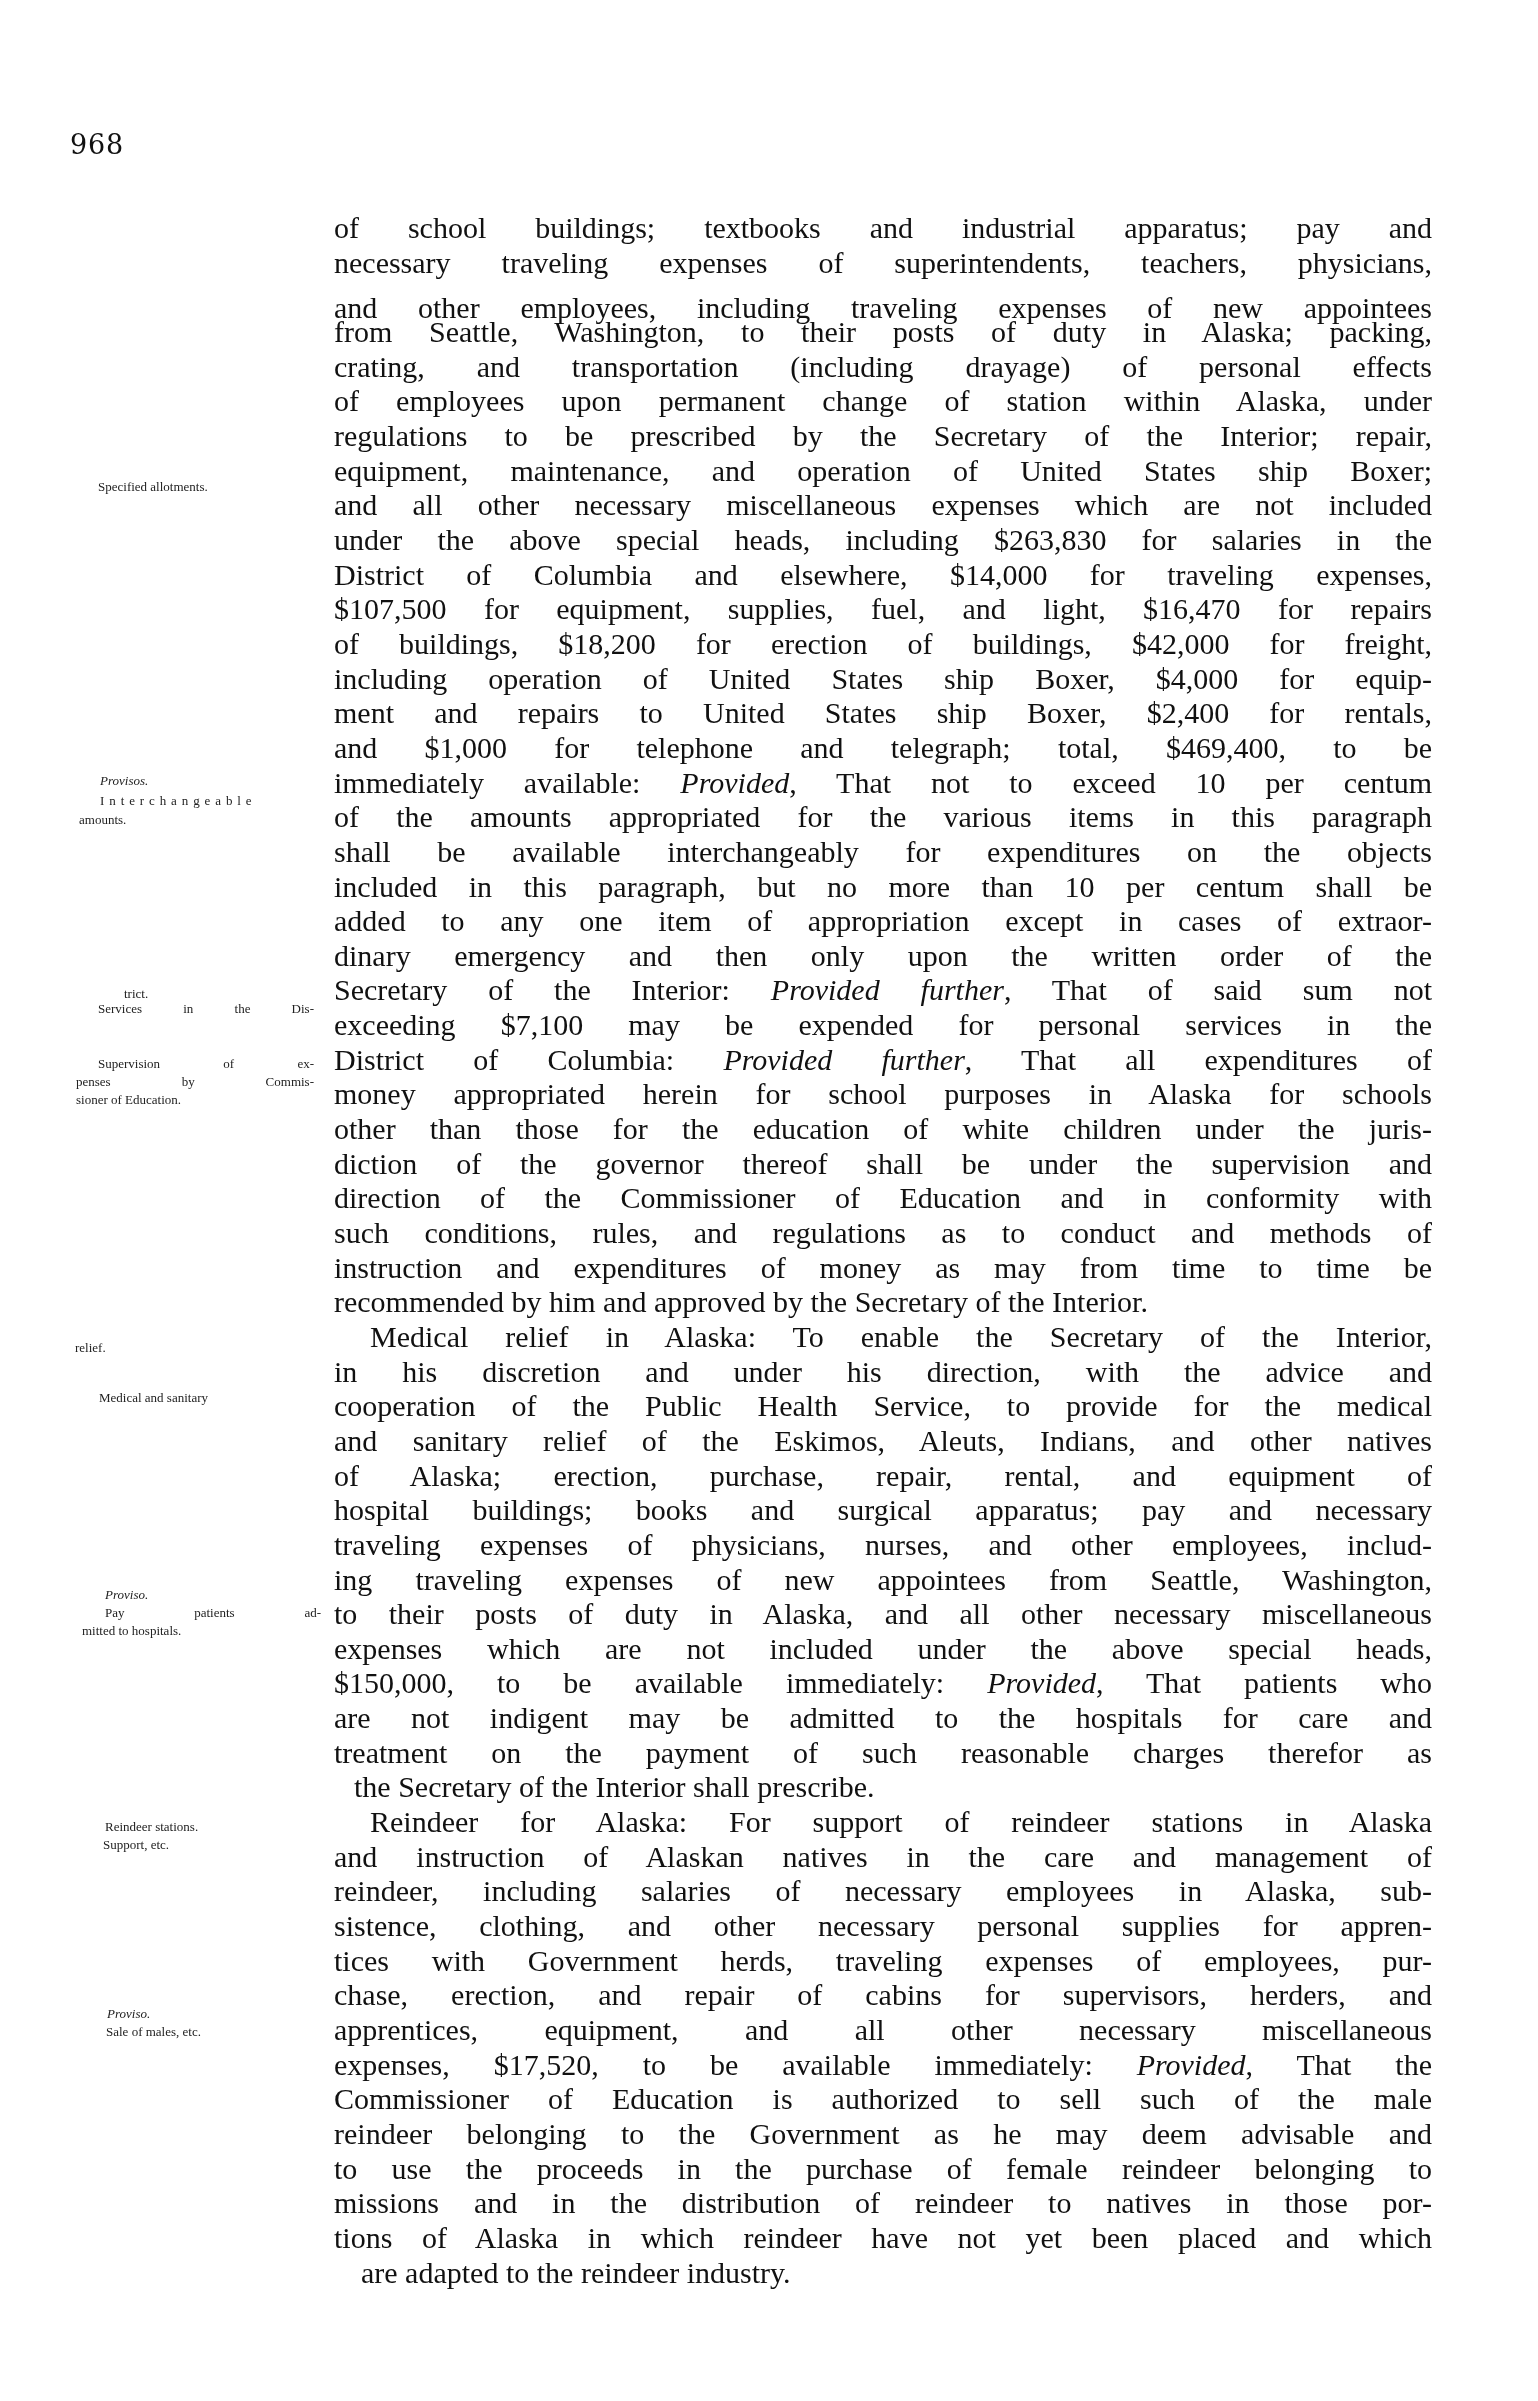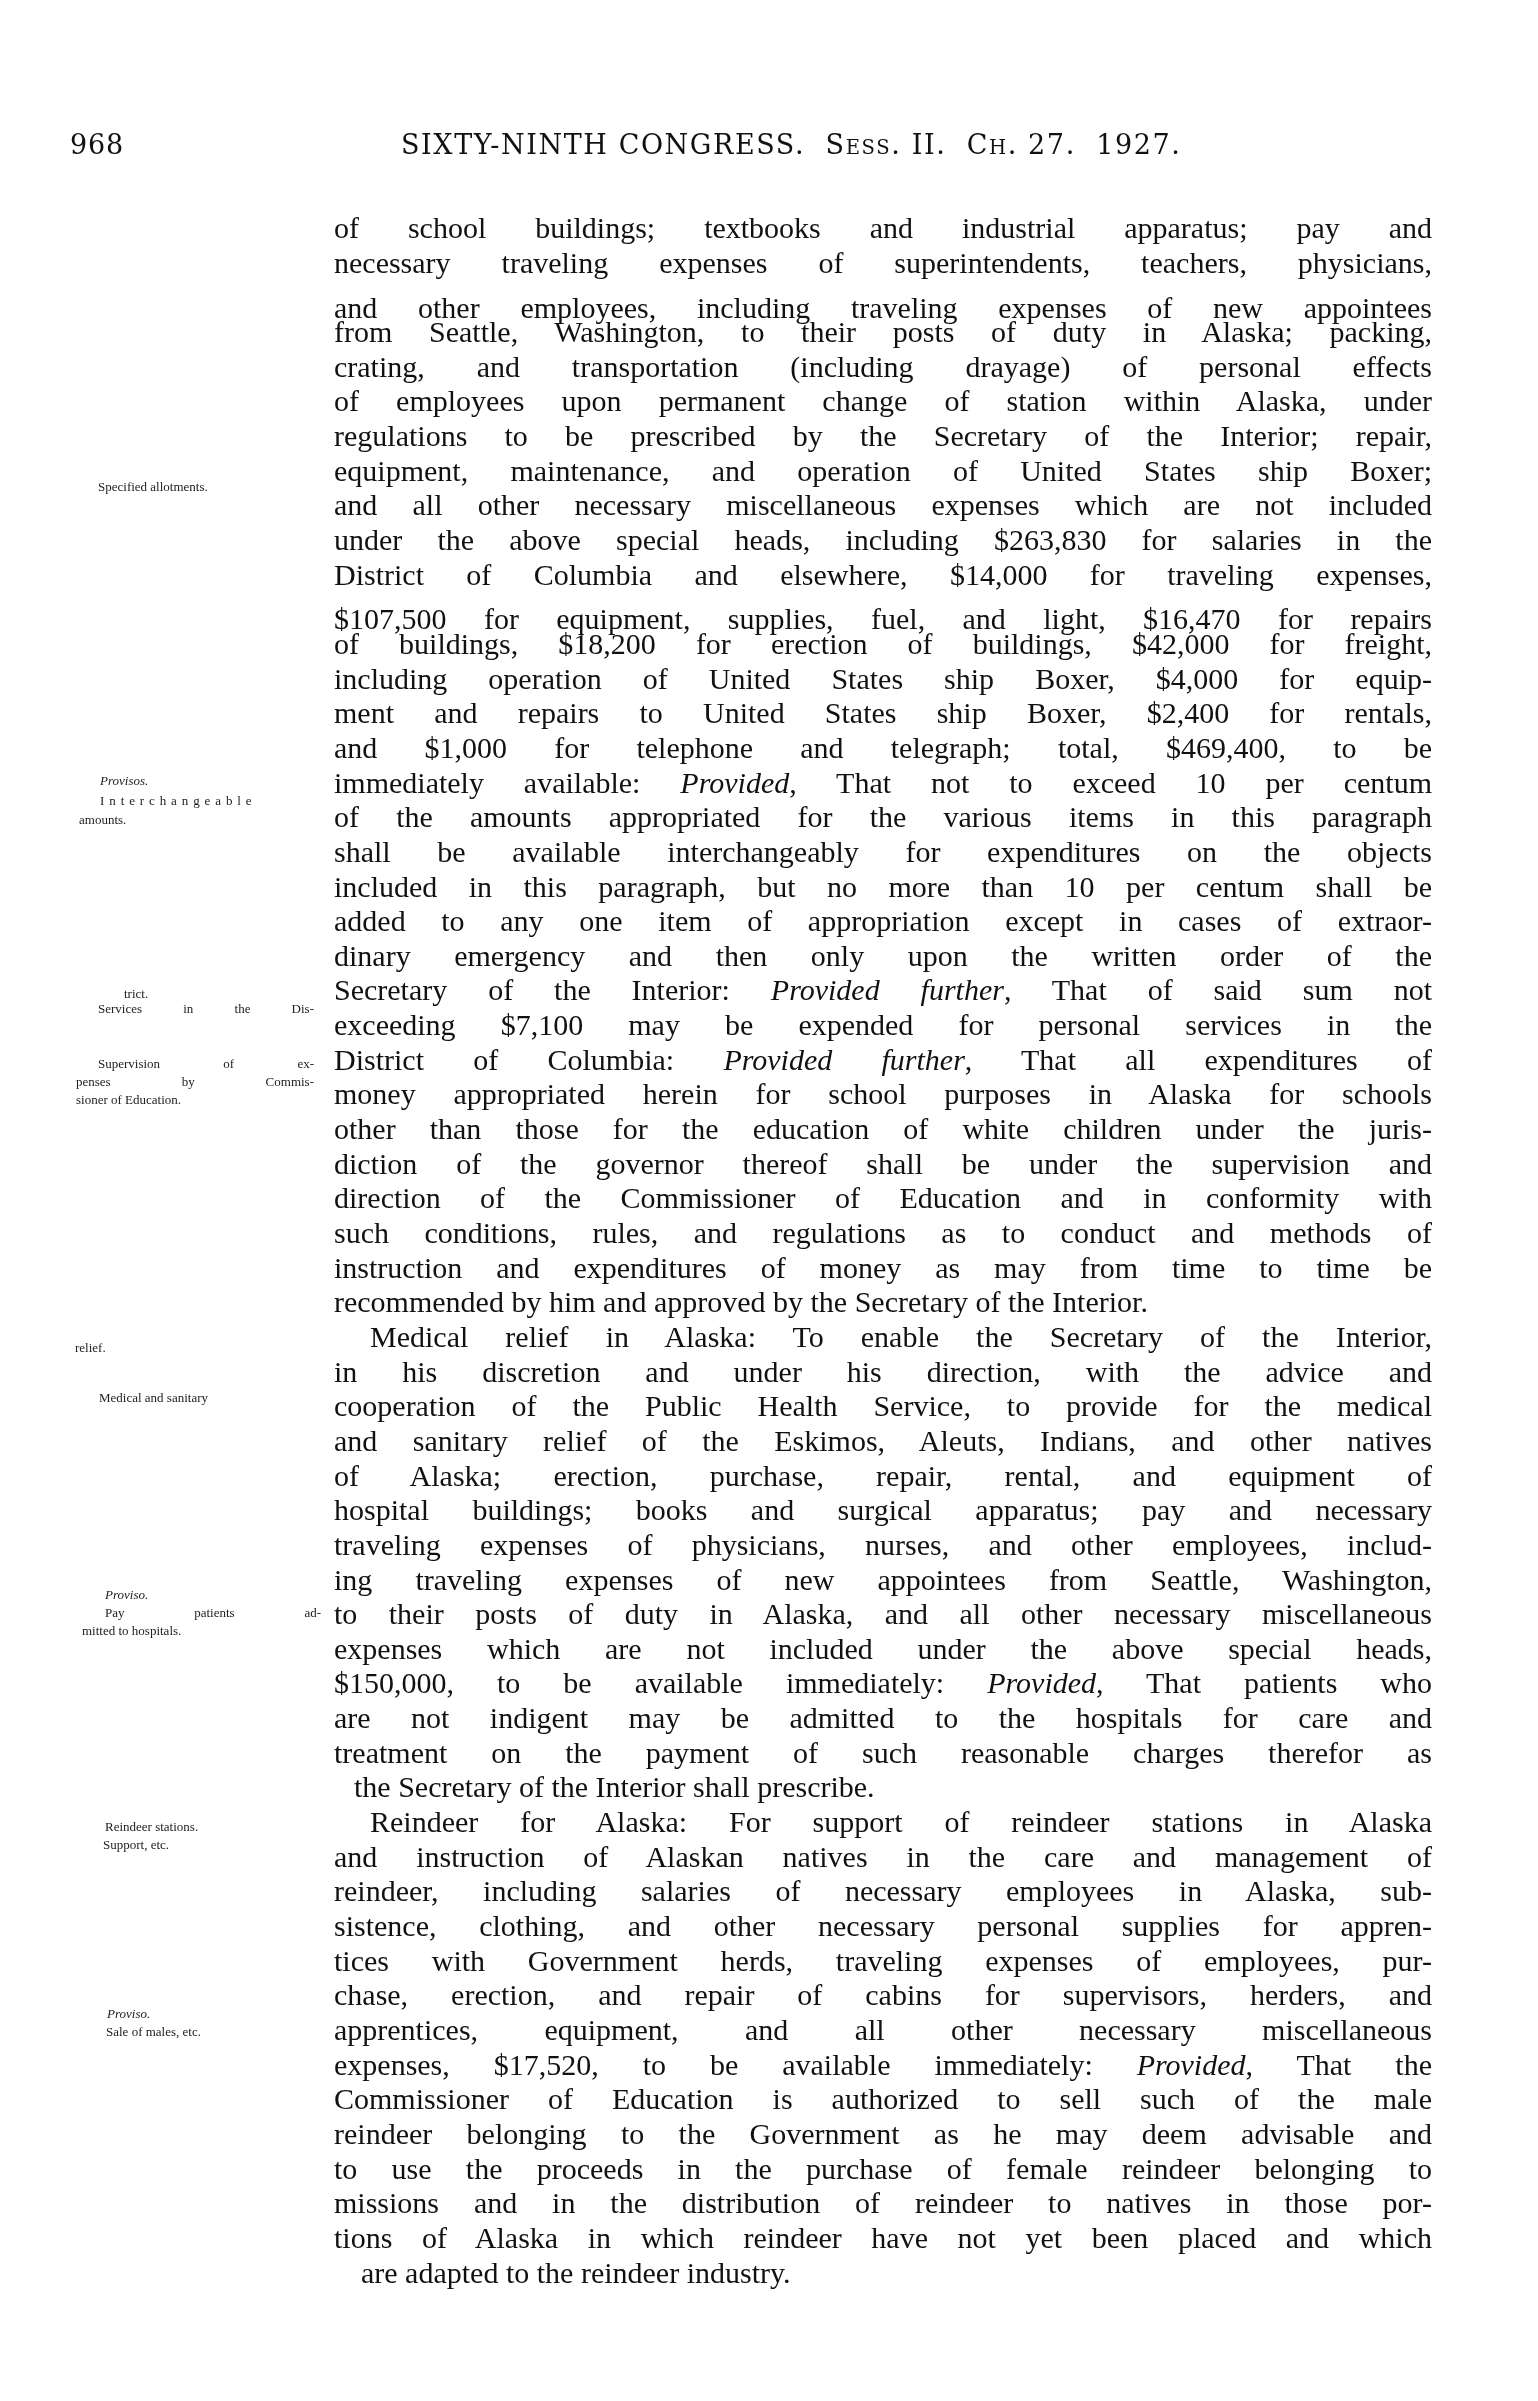--- a/index.html
+++ b/index.html
@@ -24,37 +24,34 @@
   }
   .note.hang { text-align: justify; text-align-last: justify; }
   .note i { font-style: italic; }
 </style>
 </head>
 <body>
 
 <div class="page">
 
   <div class="hdr pageno">968</div>
-  <div class="hdr running">
-    <span>SIXTY-NINTH CONGRESS.</span>&nbsp;&nbsp;<span><span>S</span><span class="sc">ESS</span><span>. II.</span></span>&nbsp;&nbsp;<span><span>C</span><span class="sc">H</span><span>. 27.</span></span>&nbsp;&nbsp;<span>1927.</span>
-  </div>
 
   <div class="body" id="body">
       <div class="ln" style="top: 211px;">of school buildings; textbooks and industrial apparatus; pay and</div>
       <div class="ln" style="top: 246px;">necessary traveling expenses of superintendents, teachers, physicians,</div>
       <div class="ln" style="top: 280px; margin-top: 11px;">and other employees, including traveling expenses of new appointees</div>
       <div class="ln" style="top: 315px;">from Seattle, Washington, to their posts of duty in Alaska; packing,</div>
       <div class="ln" style="top: 350px;">crating, and transportation (including drayage) of personal effects</div>
       <div class="ln" style="top: 384px;">of employees upon permanent change of station within Alaska, under</div>
       <div class="ln" style="top: 419px;">regulations to be prescribed by the Secretary of the Interior; repair,</div>
       <div class="ln" style="top: 454px;">equipment, maintenance, and operation of United States ship Boxer;</div>
       <div class="ln" style="top: 488px;">and all other necessary miscellaneous expenses which are not included</div>
       <div class="ln" style="top: 523px;">under the above special heads, including $263,830 for salaries in the</div>
       <div class="ln" style="top: 558px;">District of Columbia and elsewhere, $14,000 for traveling expenses,</div>
-      <div class="ln" style="top: 592px; margin-top: 10px;">$107,500 for equipment, supplies, fuel, and light, $16,470 for repairs</div>
+      <div class="ln" style="top: 592px;">$107,500 for equipment, supplies, fuel, and light, $16,470 for repairs</div>
       <div class="ln" style="top: 627px;">of buildings, $18,200 for erection of buildings, $42,000 for freight,</div>
       <div class="ln" style="top: 662px;">including operation of United States ship Boxer, $4,000 for equip-</div>
       <div class="ln" style="top: 696px;">ment and repairs to United States ship Boxer, $2,400 for rentals,</div>
       <div class="ln" style="top: 731px;">and $1,000 for telephone and telegraph; total, $469,400, to be</div>
       <div class="ln" style="top: 766px;"><span>immediately available: </span><i>Provided</i><span>, That not to exceed 10 per centum</span></div>
       <div class="ln" style="top: 800px;">of the amounts appropriated for the various items in this paragraph</div>
       <div class="ln" style="top: 835px;">shall be available interchangeably for expenditures on the objects</div>
       <div class="ln" style="top: 870px;">included in this paragraph, but no more than 10 per centum shall be</div>
       <div class="ln" style="top: 904px;">added to any one item of appropriation except in cases of extraor-</div>
       <div class="ln" style="top: 939px;">dinary emergency and then only upon the written order of the</div>

